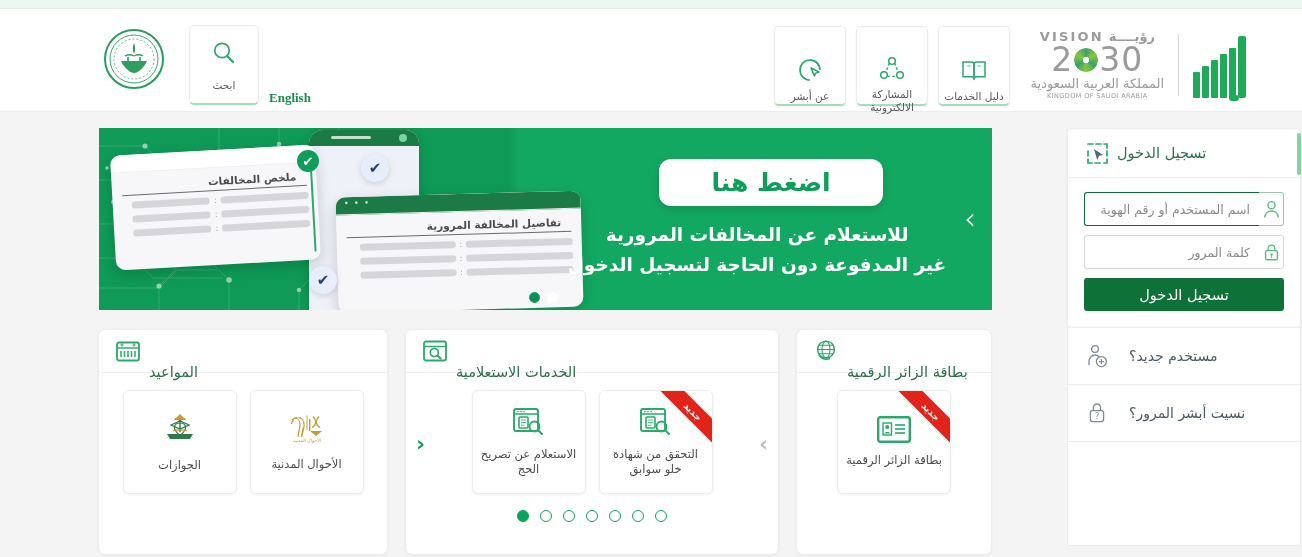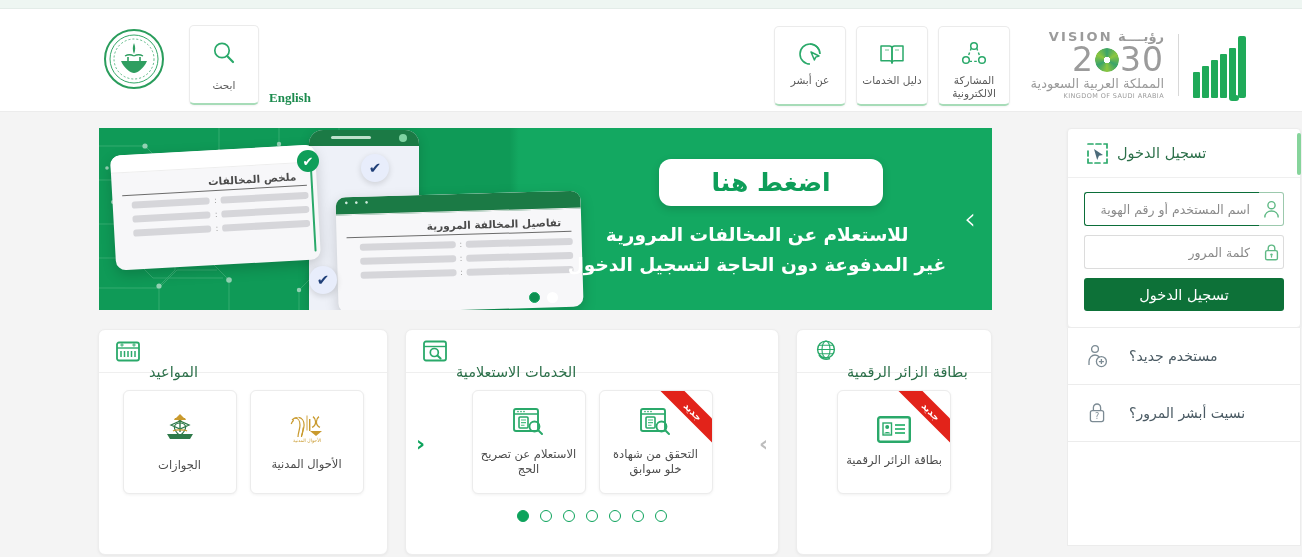--- a/index.html
+++ b/index.html
@@ -24,21 +24,21 @@
   }
   .header-inner {
     position: relative; width: 1302px; height: 103px;
   }
 
   
   .logo-group {
     position: absolute; right: 56px; top: 20px;
     display: flex; align-items: center; gap: 14px; direction: ltr;
   }
-  .vision-logo { display: flex; flex-direction: column; align-items: flex-end; gap: 1px; }
+  .vision-logo { display: flex; flex-direction: column; align-items: center; gap: 1px; }
   .vision-top { display: flex; align-items: flex-end; gap: 5px; }
   .vision-word {
     font-size: 13px; letter-spacing: 2.2px; color: #9b9b9b; font-weight: 600;
   }
   .vision-ar { font-size: 13px; color: #9b9b9b; font-weight: 600; }
   .vision-num {
     font-size: 33px; font-weight: 400; color: #9b9b9b; letter-spacing: 1px;
     line-height: 30px; display: flex; align-items: center; gap: 1px;
   }
   .vision-palm {
@@ -66,21 +66,21 @@
   
   .nav-cards {
     position: absolute; right: 292px; top: 17px;
     display: flex; gap: 10px; direction: ltr;
   }
   .nav-card {
     width: 72px; height: 80px; background: #ffffff;
     border: 1px solid #ebebeb; border-bottom: 2px solid #a7dcb8;
     border-radius: 5px; box-shadow: 0 1px 2px rgba(0,0,0,.05);
     display: flex; flex-direction: column; align-items: center;
-    justify-content: flex-start; padding-top: 11px; cursor: pointer;
+    justify-content: flex-start; padding-top: 27px; cursor: pointer;
   }
   .nav-card .ic { height: 32px; display: flex; align-items: center; }
   .nav-card .lbl {
     font-size: 10.5px; color: #5a5a5a; text-align: center;
     line-height: 13px; margin-top: 4px; padding: 0 3px;
   }
 
   
   .search-card {
     position: absolute; left: 189px; top: 16px;
@@ -359,43 +359,43 @@
 
       <div class="nav-card">
         <span class="ic">
           <svg width="30" height="30" viewBox="0 0 30 30">
             <path d="M25 15a10 10 0 1 0-10 10" fill="none" stroke="#2aa96a" stroke-width="1.6"></path>
             <path d="M15 5a10 10 0 0 1 9 6" fill="none" stroke="#2aa96a" stroke-width="1.6"></path>
             <path d="M16 13l8 4-3.3 1.1L19.4 21z" fill="none" stroke="#2aa96a" stroke-width="1.5" stroke-linejoin="round"></path>
           </svg>
         </span>
         <span class="lbl">عن أبشر</span>
-      </div>
-
-      <div class="nav-card">
-        <span class="ic">
-          <svg width="30" height="30" viewBox="0 0 30 30">
-            <path d="M4 7h8.5c1.4 0 2.5 1 2.5 2.3V24c0-1.2-1.1-2.2-2.5-2.2H4z" fill="none" stroke="#2aa96a" stroke-width="1.5" stroke-linejoin="round"></path>
-            <path d="M26 7h-8.5c-1.4 0-2.5 1-2.5 2.3V24c0-1.2 1.1-2.2 2.5-2.2H26z" fill="none" stroke="#2aa96a" stroke-width="1.5" stroke-linejoin="round"></path>
-            <path d="M8 11h4M18 11h4" stroke="#6cc58f" stroke-width="1.2"></path>
-          </svg>
-        </span>
-        <span class="lbl">دليل الخدمات</span>
       </div>
 
       <div class="nav-card">
         <span class="ic">
           <svg width="30" height="30" viewBox="0 0 30 30">
             <circle cx="15" cy="7" r="3.3" fill="none" stroke="#2aa96a" stroke-width="1.5"></circle>
             <circle cx="7" cy="21" r="3.3" fill="none" stroke="#2aa96a" stroke-width="1.5"></circle>
             <circle cx="23" cy="21" r="3.3" fill="none" stroke="#2aa96a" stroke-width="1.5"></circle>
             <path d="M12.3 9.1 9 17.8M17.7 9.1 21 17.8M10.4 22.4h9.2" fill="none" stroke="#2aa96a" stroke-width="1.4" stroke-dasharray="2.6 2.2"></path>
           </svg>
         </span>
         <span class="lbl">المشاركة الالكترونية</span>
+      </div>
+
+      <div class="nav-card">
+        <span class="ic">
+          <svg width="30" height="30" viewBox="0 0 30 30">
+            <path d="M4 7h8.5c1.4 0 2.5 1 2.5 2.3V24c0-1.2-1.1-2.2-2.5-2.2H4z" fill="none" stroke="#2aa96a" stroke-width="1.5" stroke-linejoin="round"></path>
+            <path d="M26 7h-8.5c-1.4 0-2.5 1-2.5 2.3V24c0-1.2 1.1-2.2 2.5-2.2H26z" fill="none" stroke="#2aa96a" stroke-width="1.5" stroke-linejoin="round"></path>
+            <path d="M8 11h4M18 11h4" stroke="#6cc58f" stroke-width="1.2"></path>
+          </svg>
+        </span>
+        <span class="lbl">دليل الخدمات</span>
       </div>
     </div>
 
     <div class="search-card">
       <span>
         <svg width="28" height="28" viewBox="0 0 28 28">
           <circle cx="12" cy="11.5" r="7.2" fill="none" stroke="#2aa96a" stroke-width="1.7"></circle>
           <path d="M17.4 17.2 23 23" stroke="#2aa96a" stroke-width="2.2" stroke-linecap="round"></path>
         </svg>
       </span>

